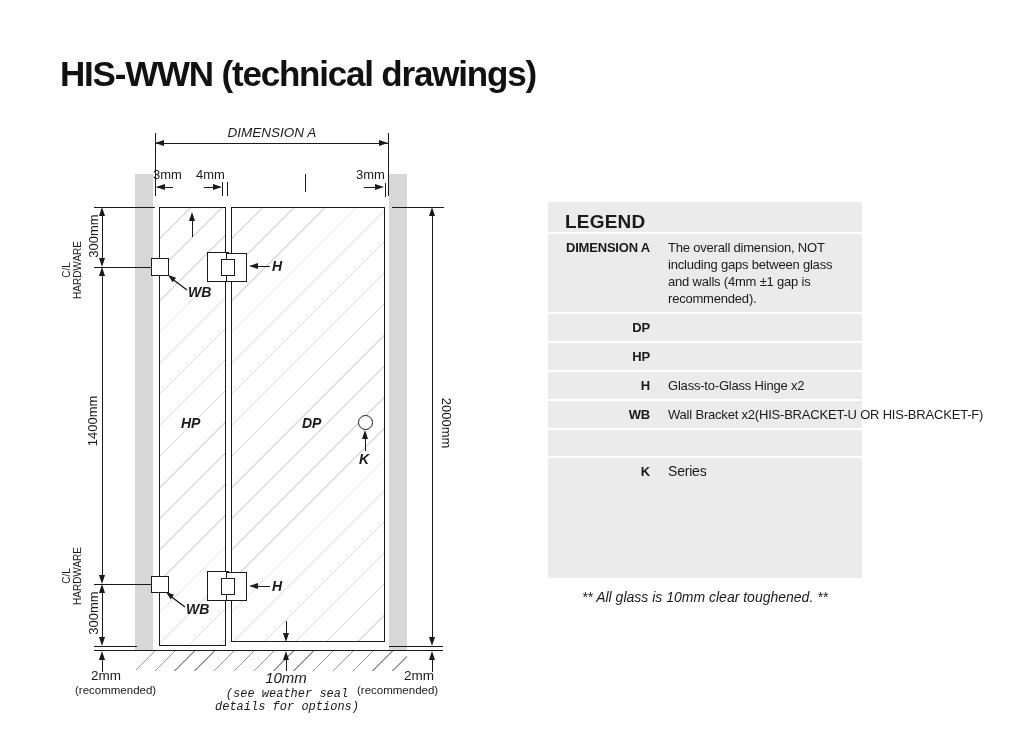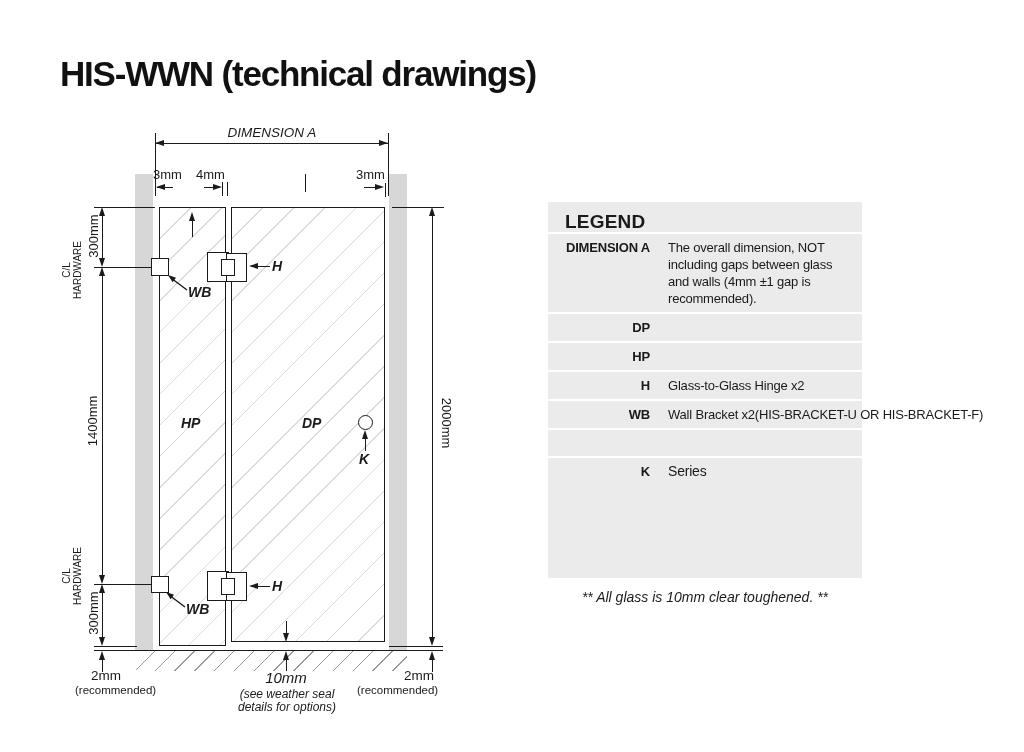--- a/index.html
+++ b/index.html
@@ -154,21 +154,21 @@
   <div class="lbl bi" style="left:186px; top:601px;">WB</div>
 
   <div class="vl" style="left:365px; top:438px; height:13px;"></div>
   <div class="tri up" style="left:362px; top:430px;"></div>
   <div class="lbl bi" style="left:359px; top:451px;">K</div>
 
   <div class="lbl" style="left:91px; top:668px; font-size:13.5px;">2mm</div>
   <div class="lbl sm" style="left:75px; top:684px;">(recommended)</div>
 
   <div class="ctr it" style="left:286px; top:677px; font-size:15px;">10mm</div>
-  <div class="ctr it" style="left:287px; top:700px; font-size:12px; line-height:12.5px;">(see weather seal
+  <div class="ctr it" style="left:287px; top:700px; font-size:12px; line-height:12.5px;font-family:Liberation Mono, monospace;">(see weather seal
 details for options)</div>
 
   <div class="lbl" style="left:404px; top:668px; font-size:13.5px;">2mm</div>
   <div class="lbl sm" style="left:357px; top:684px;">(recommended)</div>
 
   <div class="legend">
     <div class="lg-head">LEGEND</div>
     <div class="lg-row">
       <div class="lg-key">DIMENSION A</div>
       <div class="lg-desc">The overall dimension, NOT

